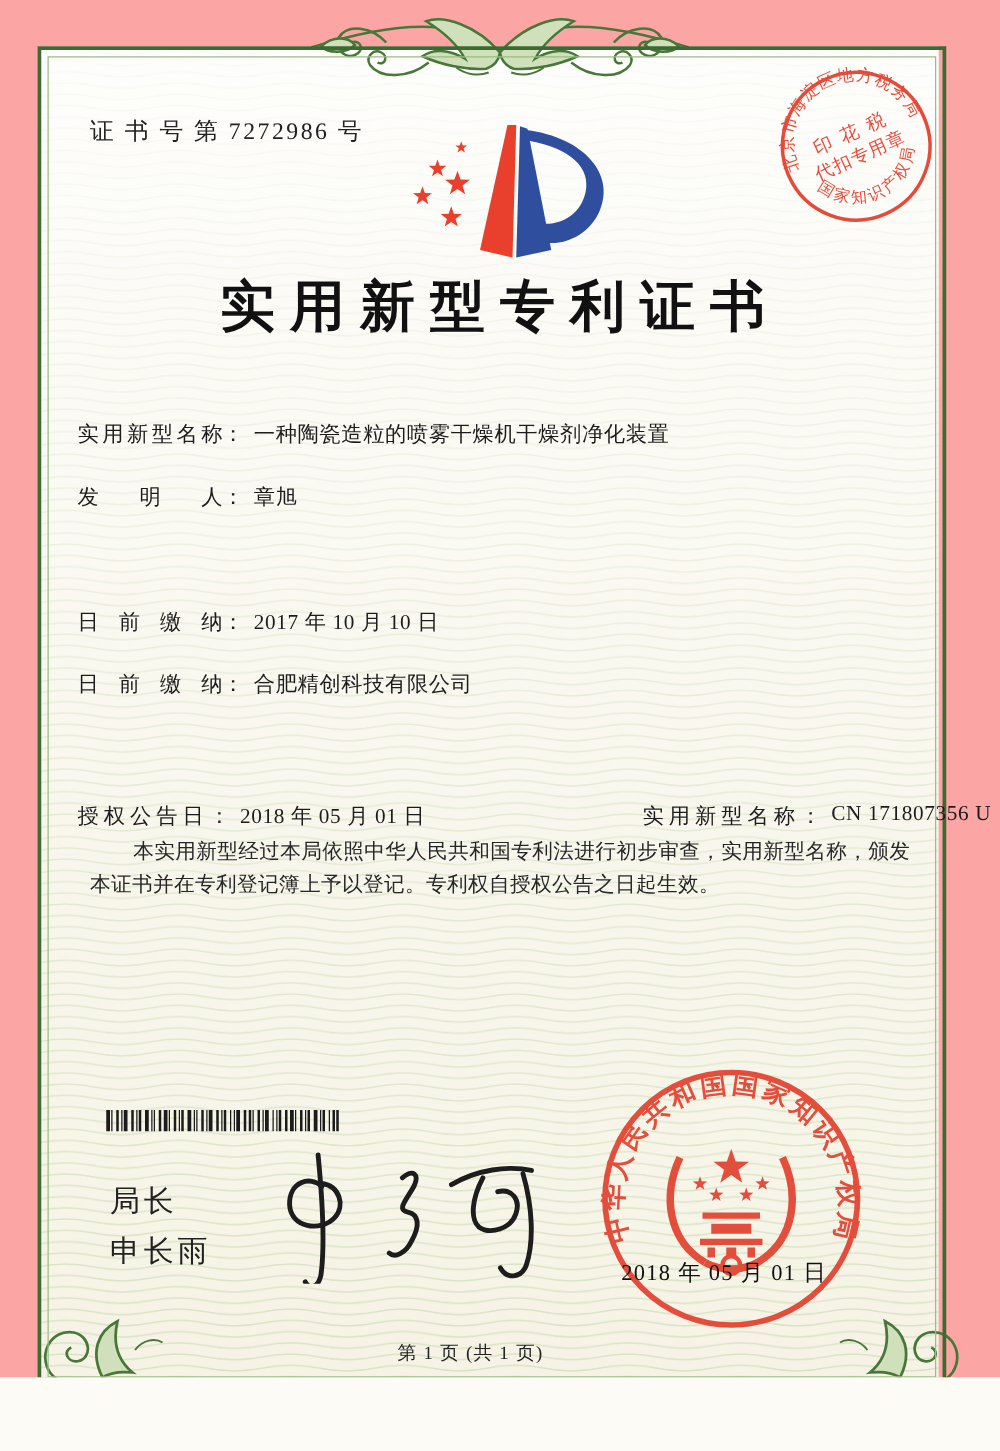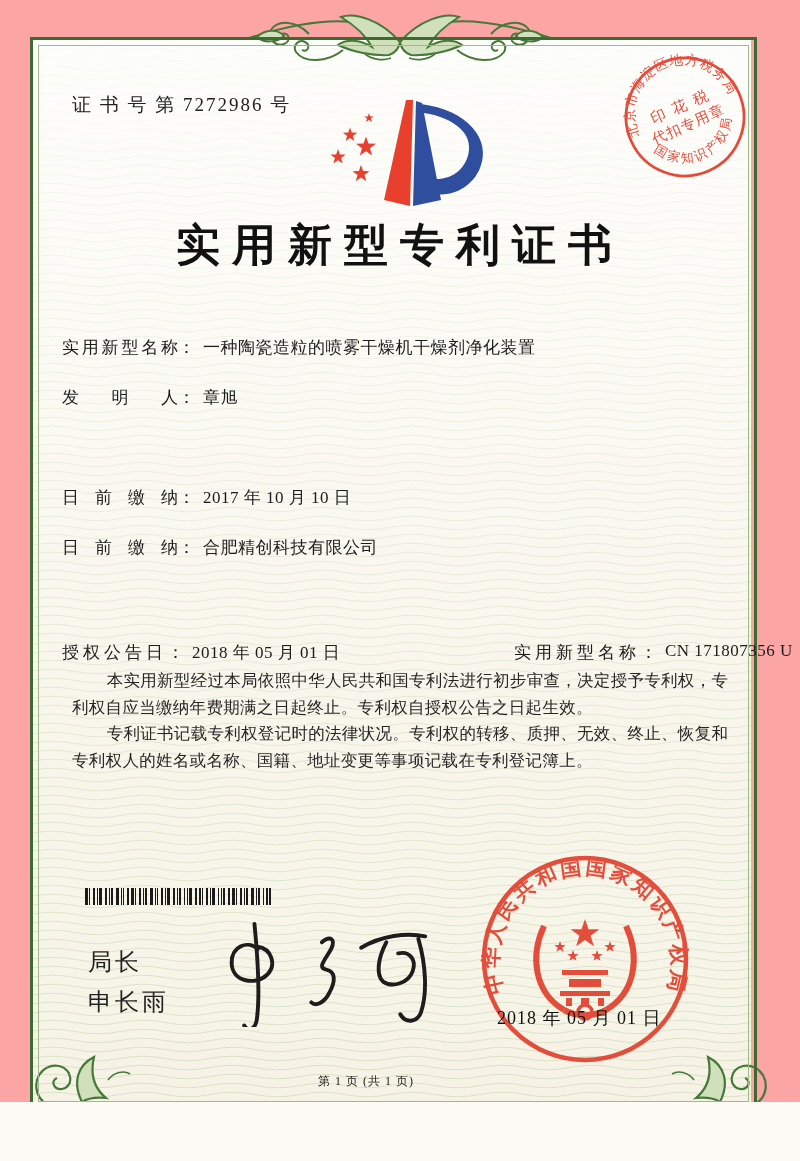--- a/index.html
+++ b/index.html
@@ -32,21 +32,21 @@
   .barcode{position:absolute;left:85px;top:888px;width:214px;height:17px;display:flex;align-items:stretch;}
   .bar{background:#1b1b1b;height:100%;flex:0 0 auto;}
 
   .officer{position:absolute;left:88px;top:942px;font-family:"Liberation Sans","DejaVu Sans",sans-serif;
            font-size:24px;color:#222;letter-spacing:3px;line-height:40px;}
   .sig{position:absolute;left:212px;top:912px;}
   .seal-big{position:absolute;left:478px;top:852px;}
   .seal-small{position:absolute;left:610px;top:42px;}
   .seal-date{position:absolute;left:497px;top:1006px;font-size:18px;color:#101010;
              letter-spacing:1px;white-space:nowrap;}
-  .footer{position:absolute;left:318px;top:1073px;font-size:12px;letter-spacing:1px;color:#222;}
+  .footer{position:absolute;left:318px;top:1073px;font-size:15px;letter-spacing:1px;color:#222;}
   .logo{position:absolute;left:300px;top:88px;}
   .orn-top{position:absolute;left:247px;top:4px;}
   .orn-bl{position:absolute;left:20px;top:1050px;}
   .orn-br{position:absolute;left:670px;top:1050px;}
 </style>
 </head>
 <body>
 
 <div class="page">
 
@@ -157,22 +157,21 @@
     </div>
 
     <div class="frow" style="top:641px;width:680px">
       <span class="glabel">授权公告日</span><span class="fcolon">：</span><span class="fvalue">2018 年 05 月 01 日</span>
       <span class="grant-right">
         <span class="glabel">实用新型名称</span><span class="fcolon">：</span><span class="fvalue">CN 171807356 U</span>
       </span>
     </div>
 
     <div class="paras">
-      <p>本实用新型经过本局依照中华人民共和国专利法进行初步审查，决定授予专利权，专利权自应当缴纳年费期满之日起终止。专利权自授权公告之日起生效。</p>
-      <p>专利证书记载专利权登记时的法律状况。专利权的转移、质押、无效、终止、恢复和专利权人的姓名或名称、国籍、地址变更等事项记载在专利登记簿上。</p>
+      <p>本实用新型经过本局依照中华人民共和国专利法进行初步审查，实用新型名称，颁发本证书并在专利登记簿上予以登记。专利权自授权公告之日起生效。</p>
     </div>
 
     <div class="barcode">
         <div class="bar" style="width: 3px; margin-right: 1px;"></div>
         <div class="bar" style="width: 1px; margin-right: 3px;"></div>
         <div class="bar" style="width: 2px; margin-right: 2px;"></div>
         <div class="bar" style="width: 1px; margin-right: 1px;"></div>
         <div class="bar" style="width: 3px; margin-right: 3px;"></div>
         <div class="bar" style="width: 2px; margin-right: 2px;"></div>
         <div class="bar" style="width: 1px; margin-right: 1px;"></div>

